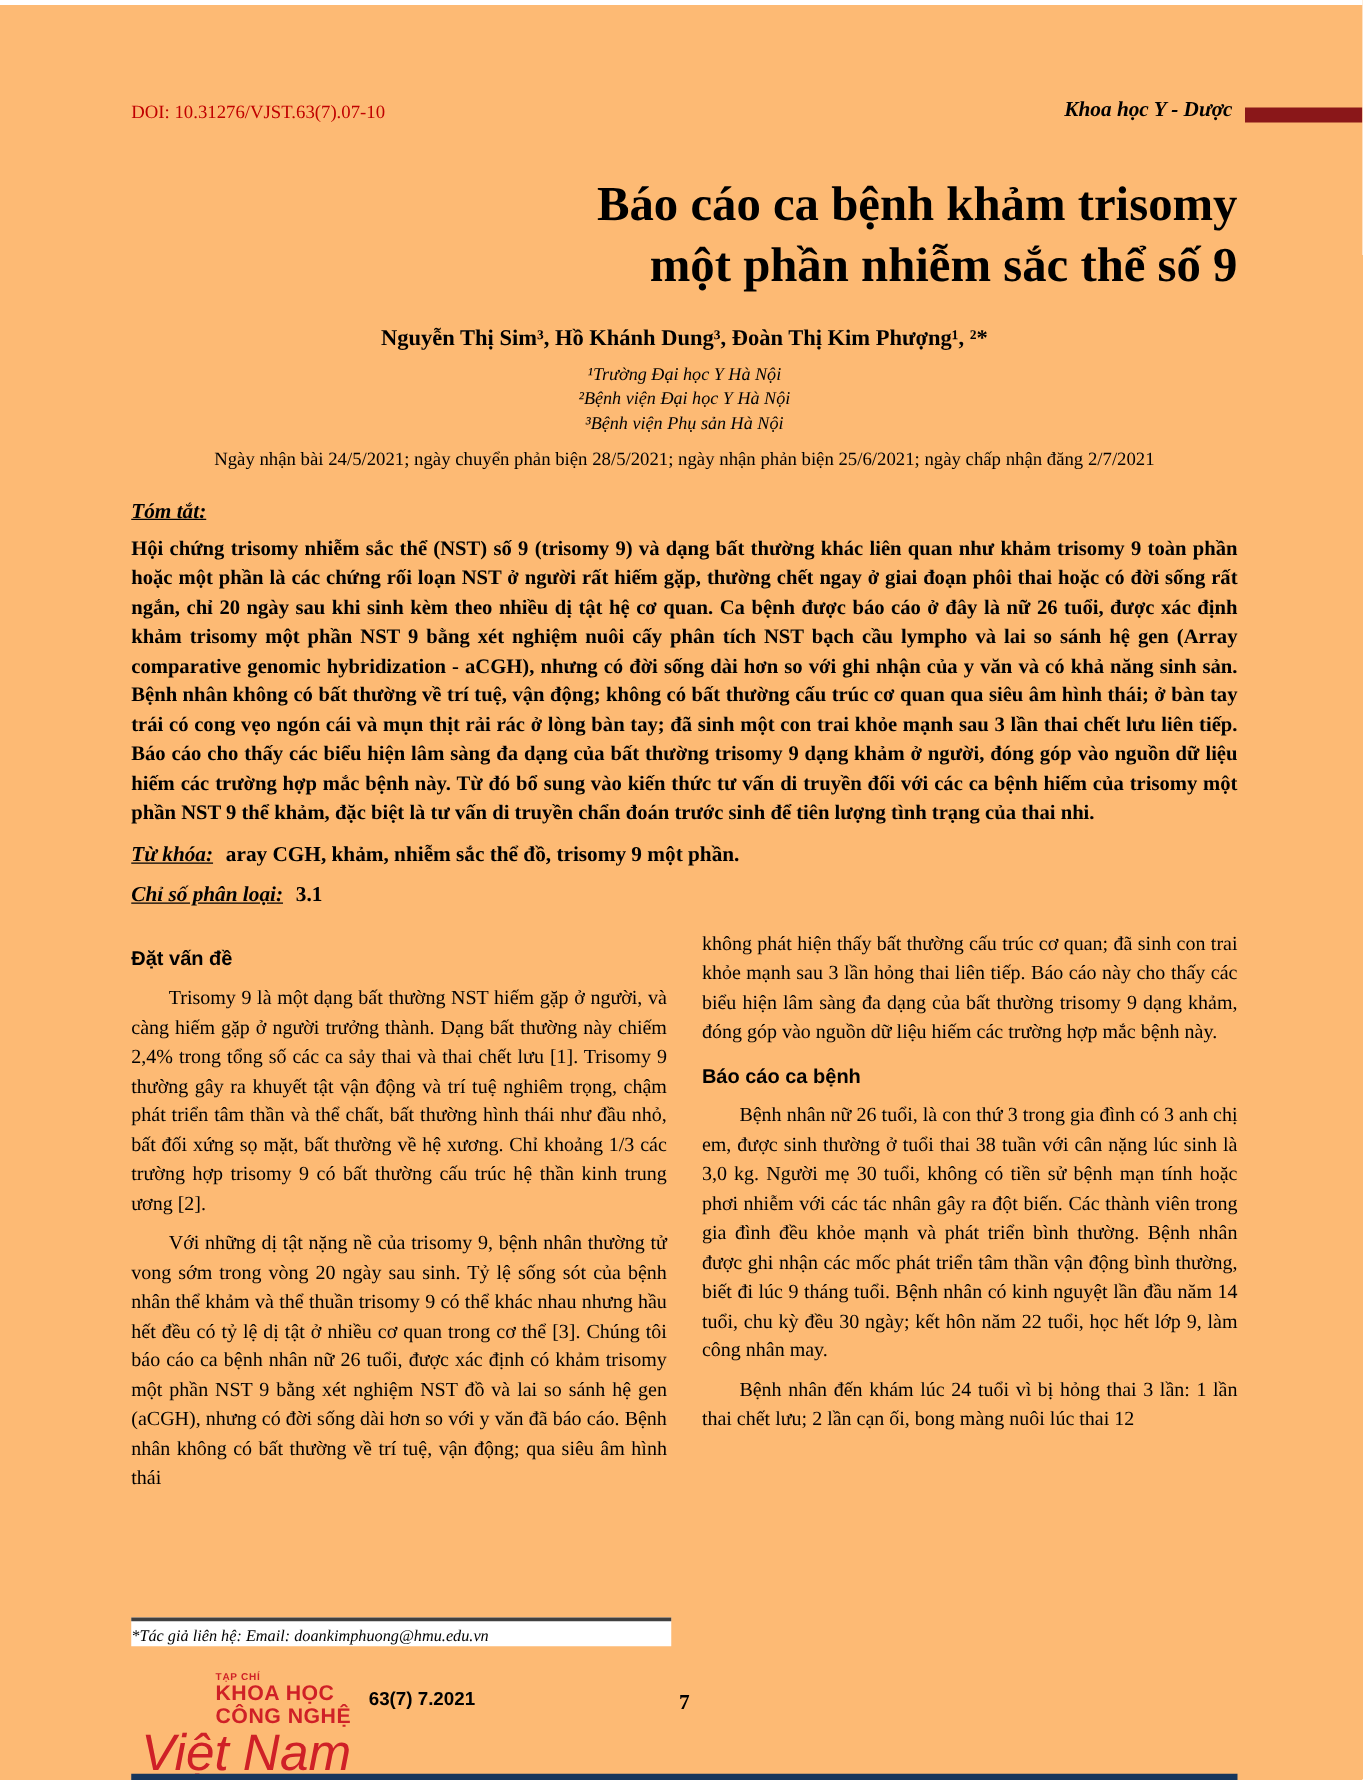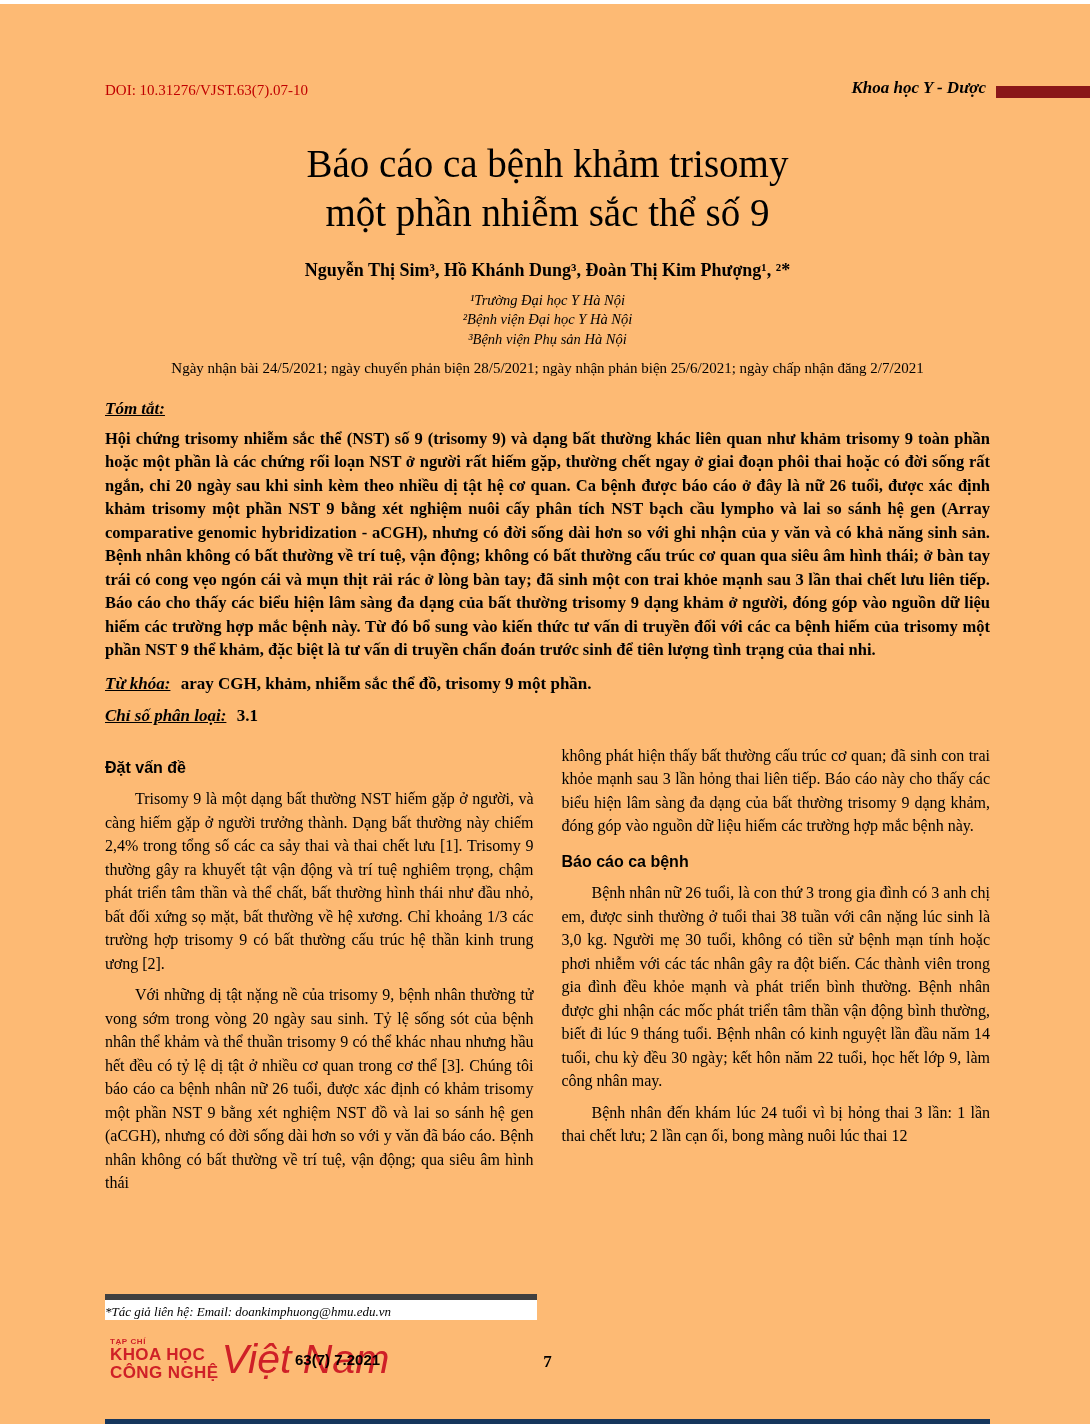--- a/index.html
+++ b/index.html
@@ -31,21 +31,21 @@
   }
   .section-bar {
     display:inline-block; width:94px; height:12px;
     background:var(--header-bar, #8a1719);
   }
 
   
   .content { padding:135px 100px 0 105px; }
 
   .title {
-    text-align:center; font-weight:normal;
+    text-align:right; font-weight:bold;
     font-size:39px; line-height:1.26;
   }
   .authors {
     text-align:center; font-weight:bold;
     font-size:18px; line-height:1.45; margin-top:20px;
   }
   .affiliations {
     text-align:center; font-style:italic;
     font-size:14.5px; line-height:1.32; margin-top:8px;
   }
@@ -77,32 +77,33 @@
     font-size:16px; font-weight:bold;
     margin:12px 0 8px 0; text-align:left;
   }
   .col p { margin-bottom:8px; }
   .col p.indent { text-indent:30px; }
   .col p.noindent { text-indent:0; }
 
   
   .footnote {
     position:absolute; left:105px; top:1290px; width:432px;
-    border-top:6px solid #404040; padding-top:4px;
+    border-top:3px solid #404040; padding-top:4px;
     font-style:italic; font-size:13px; background:#fff;
   }
 
   
   .footer {
     position:absolute; left:105px; top:1334px; width:885px; height:62px;
   }
   .logo {
     position:absolute; left:5px; top:0;
     display:flex; align-items:flex-end;
     color:var(--logo-red, #cf2027);
+    flex-direction:column;
   }
   .logo-stack { line-height:1.05; }
   .logo-top {
     font-family:"Liberation Sans", sans-serif;
     font-size:8px; font-weight:bold; letter-spacing:0.6px;
   }
   .logo-line {
     font-family:"Liberation Sans", sans-serif;
     font-size:17px; font-weight:bold; letter-spacing:0.4px;
   }

